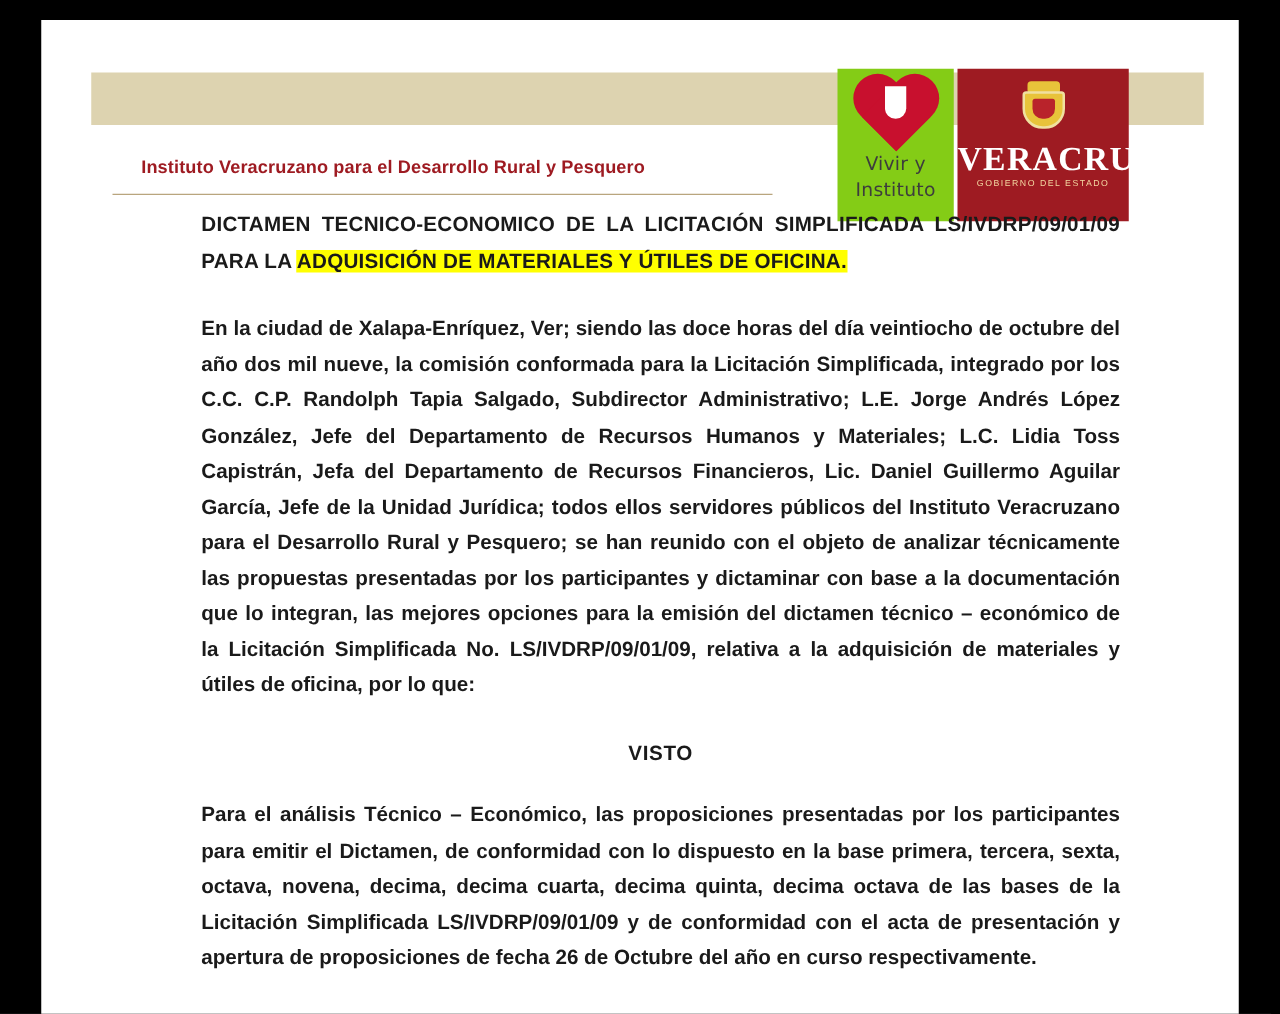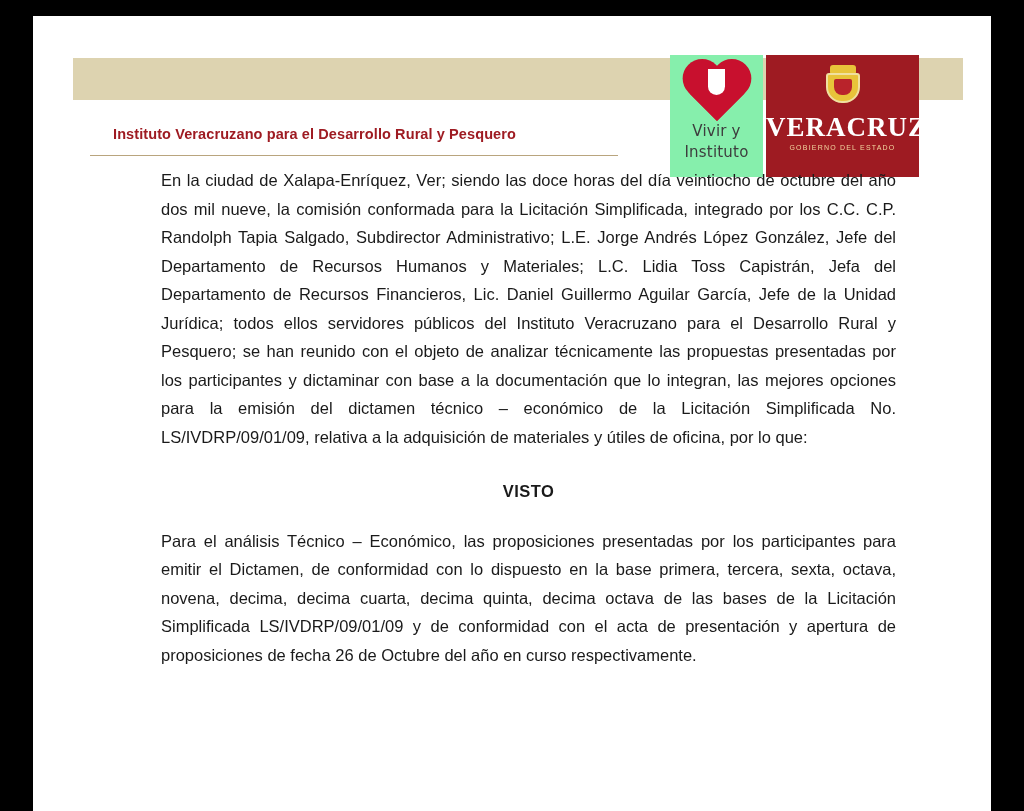--- a/index.html
+++ b/index.html
@@ -35,21 +35,21 @@
     width: 890px;
     height: 42px;
     background: #ddd3b0;
   }
   .logo-heart-box {
     position: absolute;
     left: 637px;
     top: 39px;
     width: 93px;
     height: 122px;
-    background: #86efac;
+    background: #84cc16;
     text-align: center;
   }
   .heart {
     position: relative;
     width: 78px;
     height: 58px;
     margin: 6px auto 0 auto;
   }
   .heart:before, .heart:after {
     content: "";
@@ -85,21 +85,21 @@
     font-family: "DejaVu Sans", sans-serif;
     font-size: 15px;
     color: #3d3d3d;
     line-height: 17px;
     letter-spacing: .2px;
   }
   .logo-veracruz {
     position: absolute;
     left: 733px;
     top: 39px;
-    width: 153px;
+    width: 137px;
     height: 122px;
     background: #9e1b22;
     text-align: center;
     color: #ffffff;
   }
   .shield {
     margin: 10px auto 2px auto;
     width: 42px;
     height: 46px;
     position: relative;
@@ -185,20 +185,21 @@
   .title {
     font-weight: bold;
     letter-spacing: .2px;
     margin-bottom: 26px;
   }
   .hl {
     background: #ffff00;
   }
   .para {
     margin-bottom: 26px;
+    font-weight: bold;
   }
   .centered-heading {
     text-align: center;
     font-weight: bold;
     letter-spacing: .5px;
     margin-bottom: 21px;
   }
 </style>
 </head>
 <body>
@@ -224,20 +225,21 @@
       </div>
       <div class="veracruz-word">VERACRUZ</div>
       <div class="veracruz-sub">GOBIERNO DEL ESTADO</div>
     </div>
 
     <div class="inst-name">Instituto Veracruzano para el Desarrollo Rural y Pesquero</div>
     <div class="rule"></div>
   </div>
 
   <div class="doc-body">
+    <p class="title"><span>DICTAMEN TECNICO-ECONOMICO DE LA LICITACIÓN SIMPLIFICADA LS/IVDRP/09/01/09 PARA LA </span><span class="hl">ADQUISICIÓN DE MATERIALES Y ÚTILES DE OFICINA.</span></p>
 
     <p class="para">En la ciudad de Xalapa-Enríquez, Ver; siendo las doce horas del día veintiocho de octubre del año dos mil nueve, la comisión conformada para la Licitación Simplificada, integrado por los C.C. C.P. Randolph Tapia Salgado, Subdirector Administrativo; L.E. Jorge Andrés López González, Jefe del Departamento de Recursos Humanos y Materiales; L.C. Lidia Toss Capistrán, Jefa del Departamento de Recursos Financieros, Lic. Daniel Guillermo Aguilar García, Jefe de la Unidad Jurídica; todos ellos servidores públicos del Instituto Veracruzano para el Desarrollo Rural y Pesquero; se han reunido con el objeto de analizar técnicamente las propuestas presentadas por los participantes y dictaminar con base a la documentación que lo integran, las mejores opciones para la emisión del dictamen técnico – económico de la Licitación Simplificada No. LS/IVDRP/09/01/09, relativa a la adquisición de materiales y útiles de oficina, por lo que:</p>
 
     <p class="centered-heading">VISTO</p>
 
     <p class="para">Para el análisis Técnico – Económico, las proposiciones presentadas por los participantes para emitir el Dictamen, de conformidad con lo dispuesto en la base primera, tercera, sexta, octava, novena, decima, decima cuarta, decima quinta, decima octava de las bases de la Licitación Simplificada LS/IVDRP/09/01/09 y de conformidad con el acta de presentación y apertura de proposiciones de fecha 26 de Octubre del año en curso respectivamente.</p>
   </div>
 
 </div>
 

